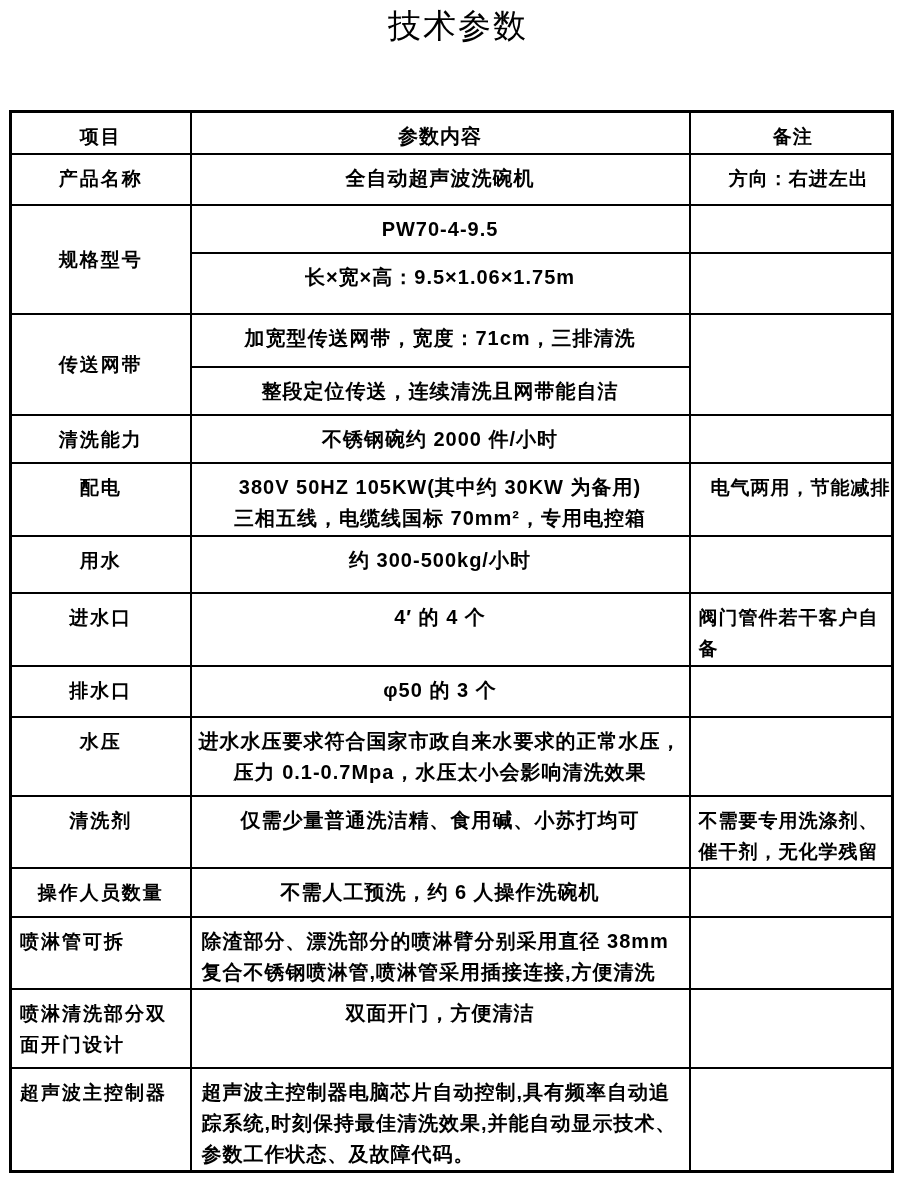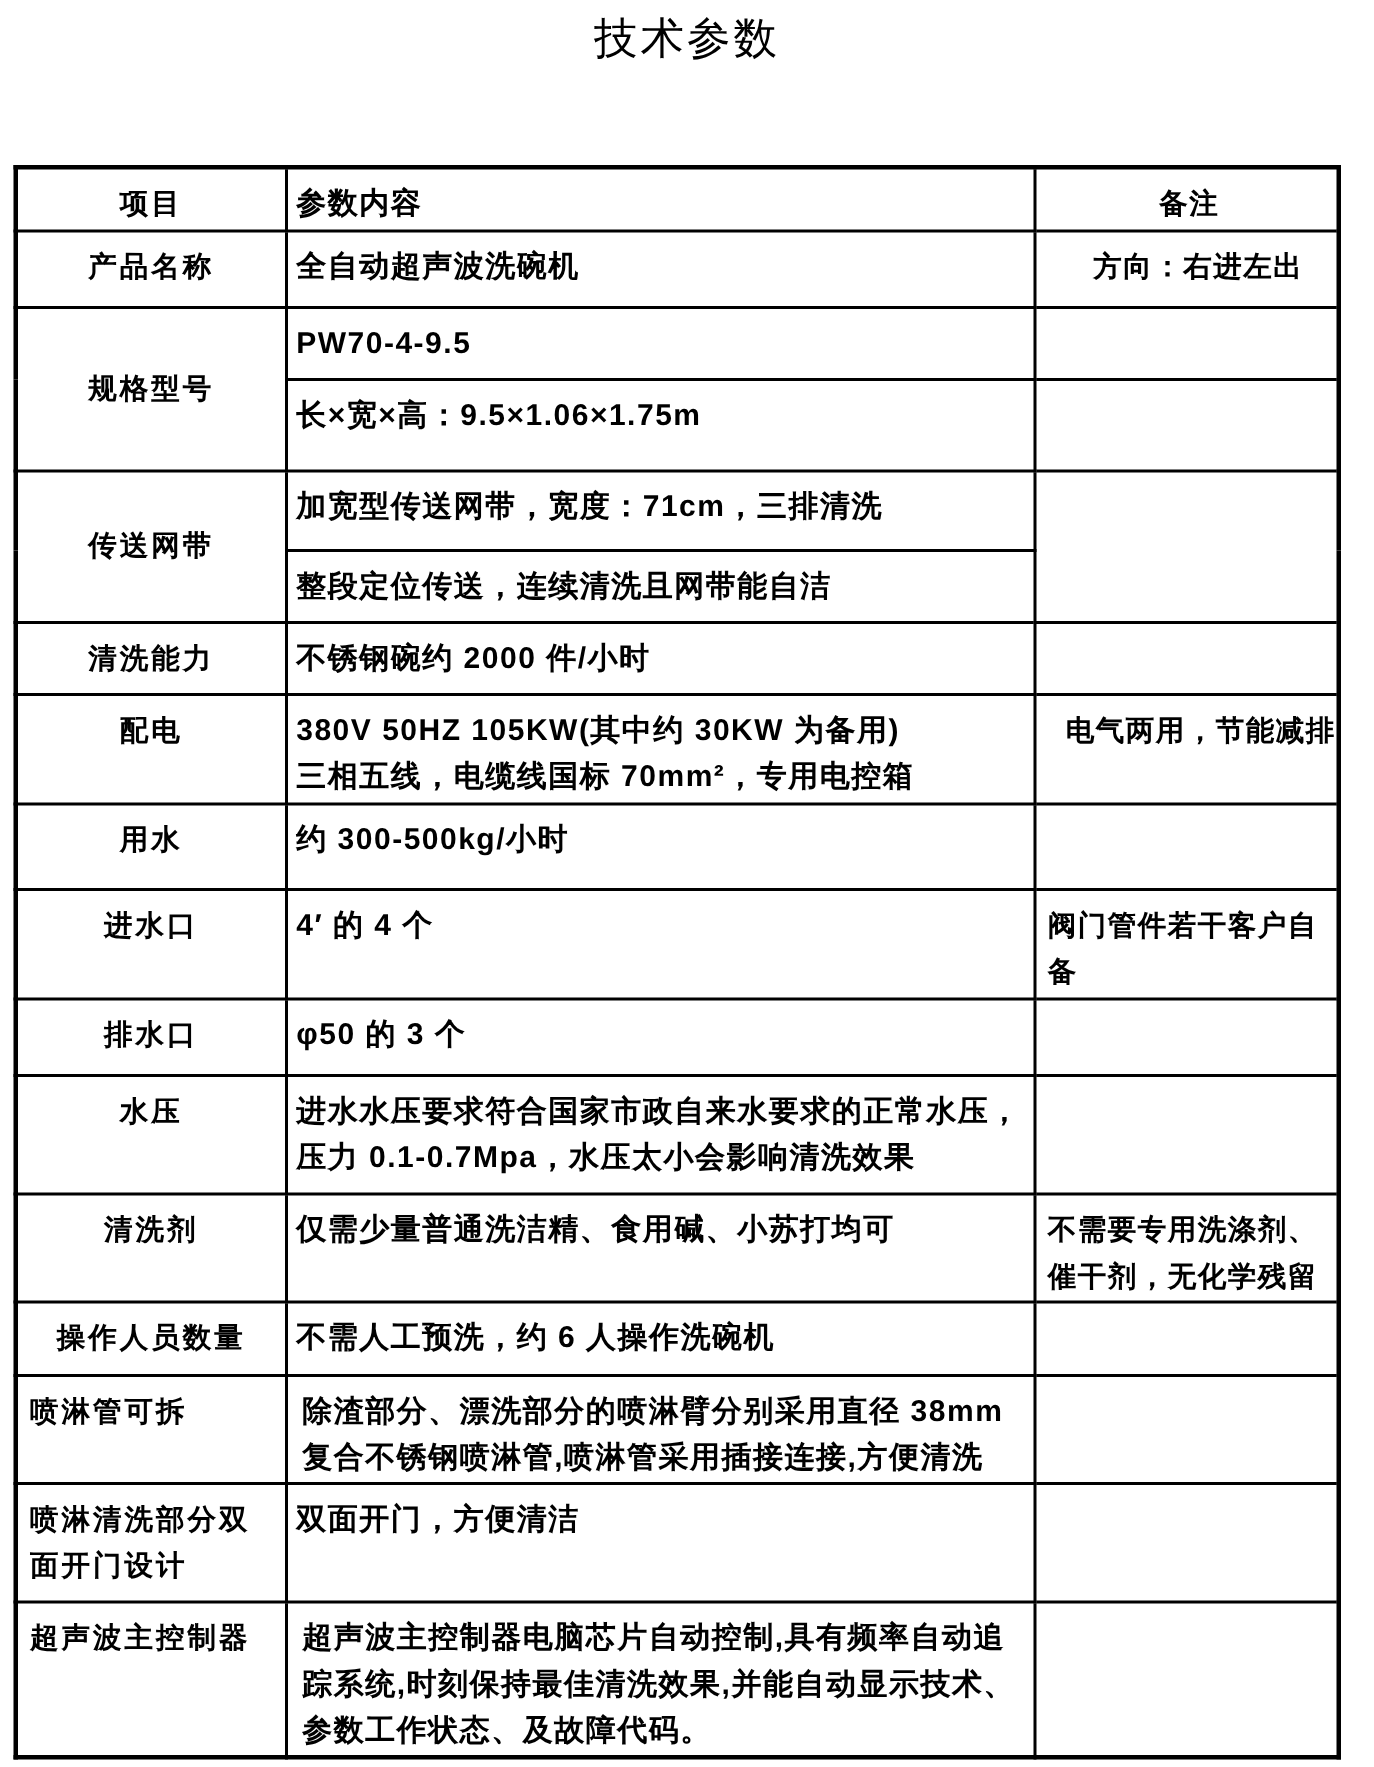--- a/index.html
+++ b/index.html
@@ -12,21 +12,21 @@
     font-family: "Liberation Sans", sans-serif;
     color: #000000;
   }
   .page-title {
     position: absolute;
     top: 6px;
     left: 0;
     width: 916px;
     text-align: center;
     font-family: "Liberation Serif", serif;
-    font-size: 29px;
+    font-size: 33px;
     font-weight: 400;
     letter-spacing: 2px;
     line-height: 40px;
   }
   table.spec-table {
     position: absolute;
     left: 9px;
     top: 110px;
     width: 882px;
     border-collapse: collapse;
@@ -51,20 +51,21 @@
   td.c1-left {
     text-align: left;
     letter-spacing: 2px;
     font-size: 19px;
     padding-left: 8px;
     padding-right: 6px;
   }
   td.vmid { vertical-align: middle; padding-top: 0; }
   
   td.c2 {
+    text-align: center;
     letter-spacing: 1px;
     padding-left: 6px;
     padding-right: 6px;
   }
   td.c2-left {
     text-align: left;
     letter-spacing: 1px;
     padding-left: 10px;
     padding-right: 6px;
     margin-left: 40px;

